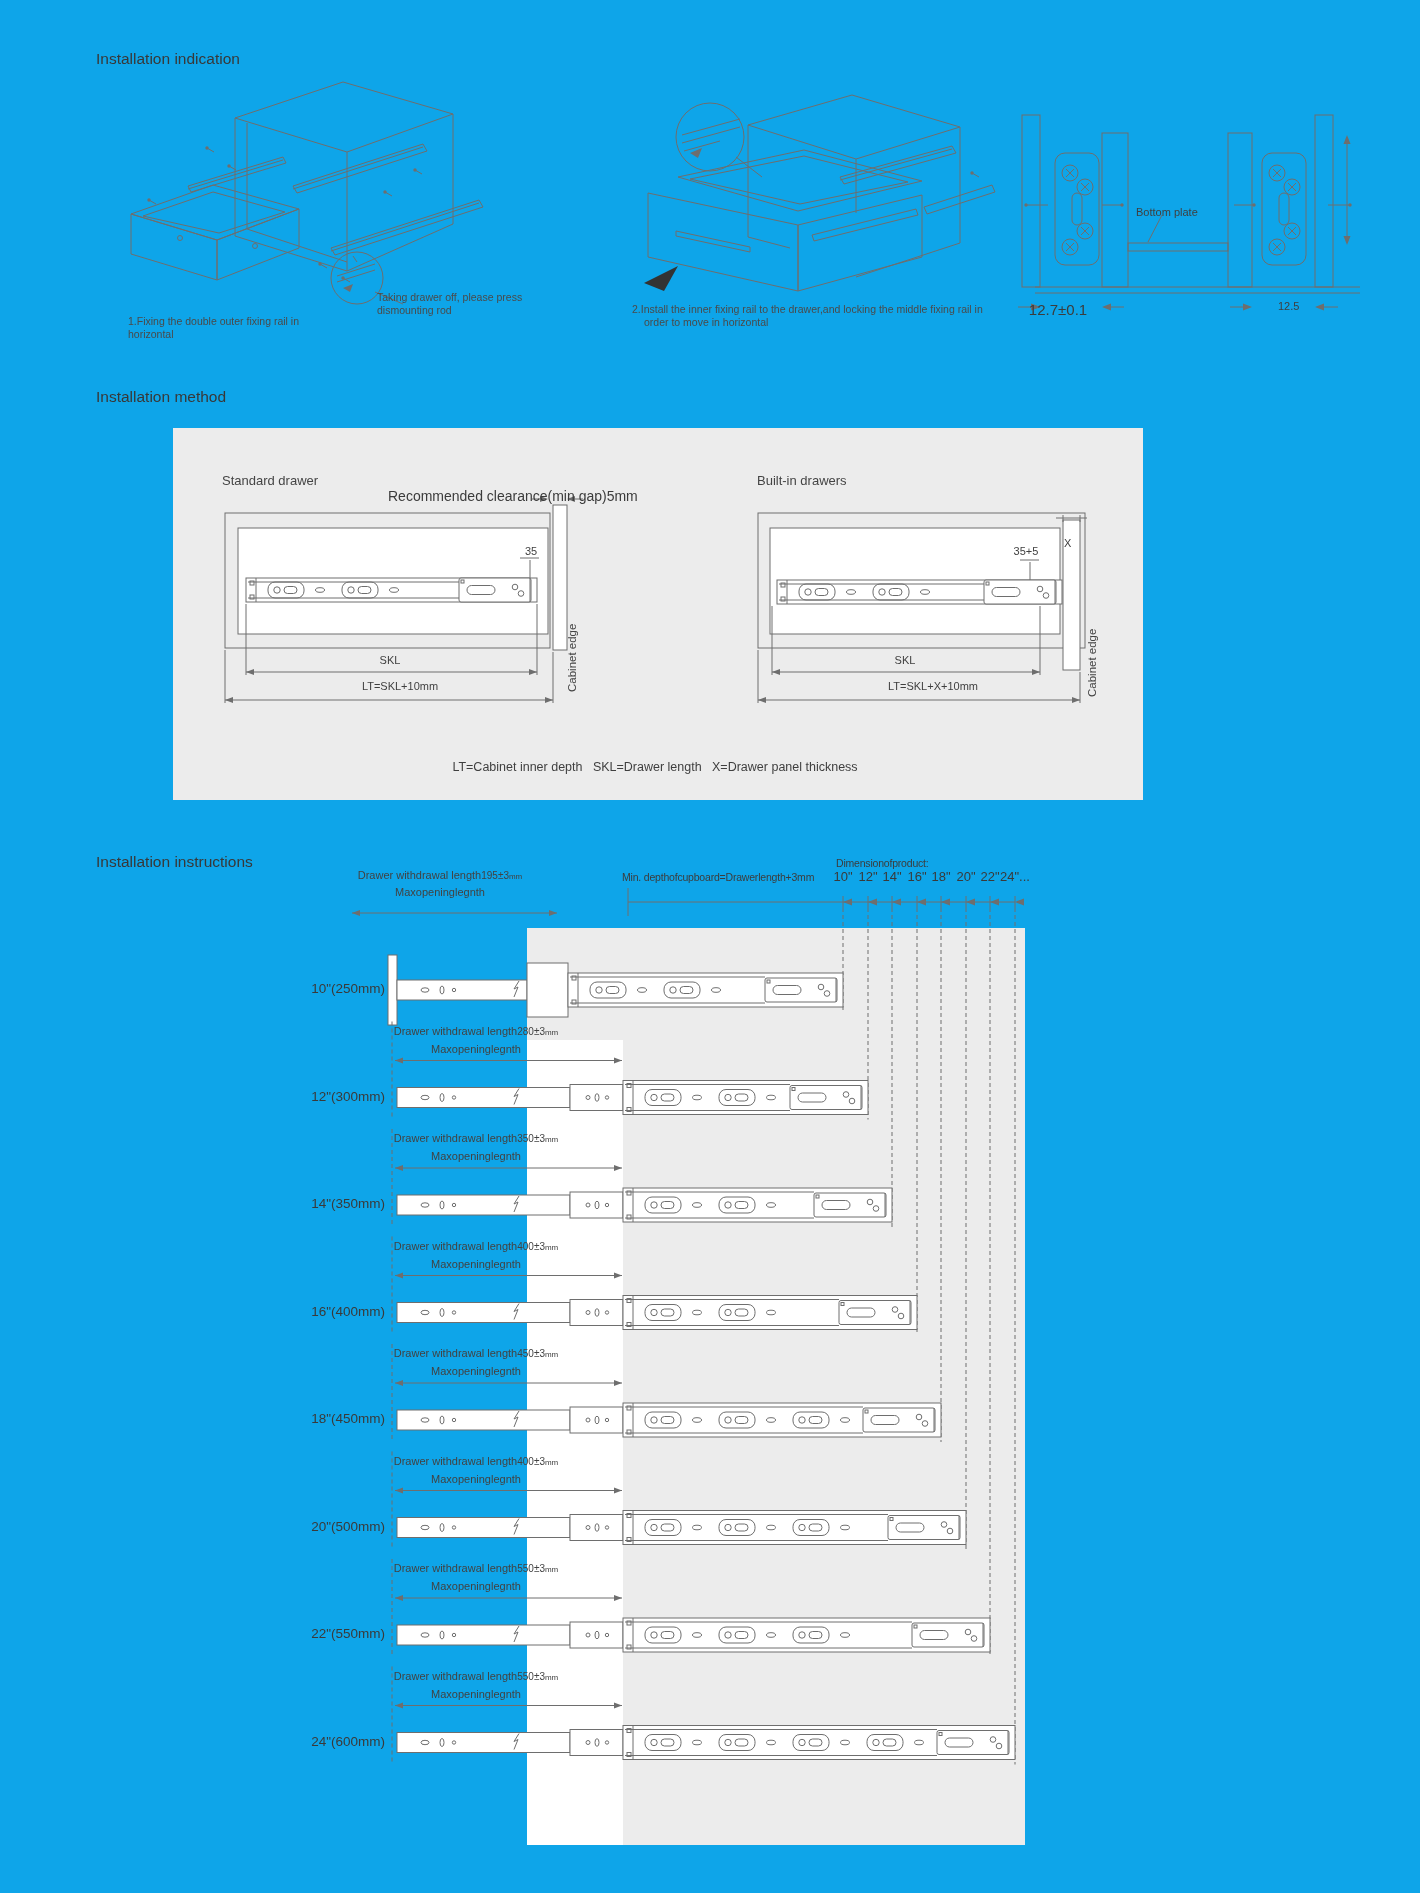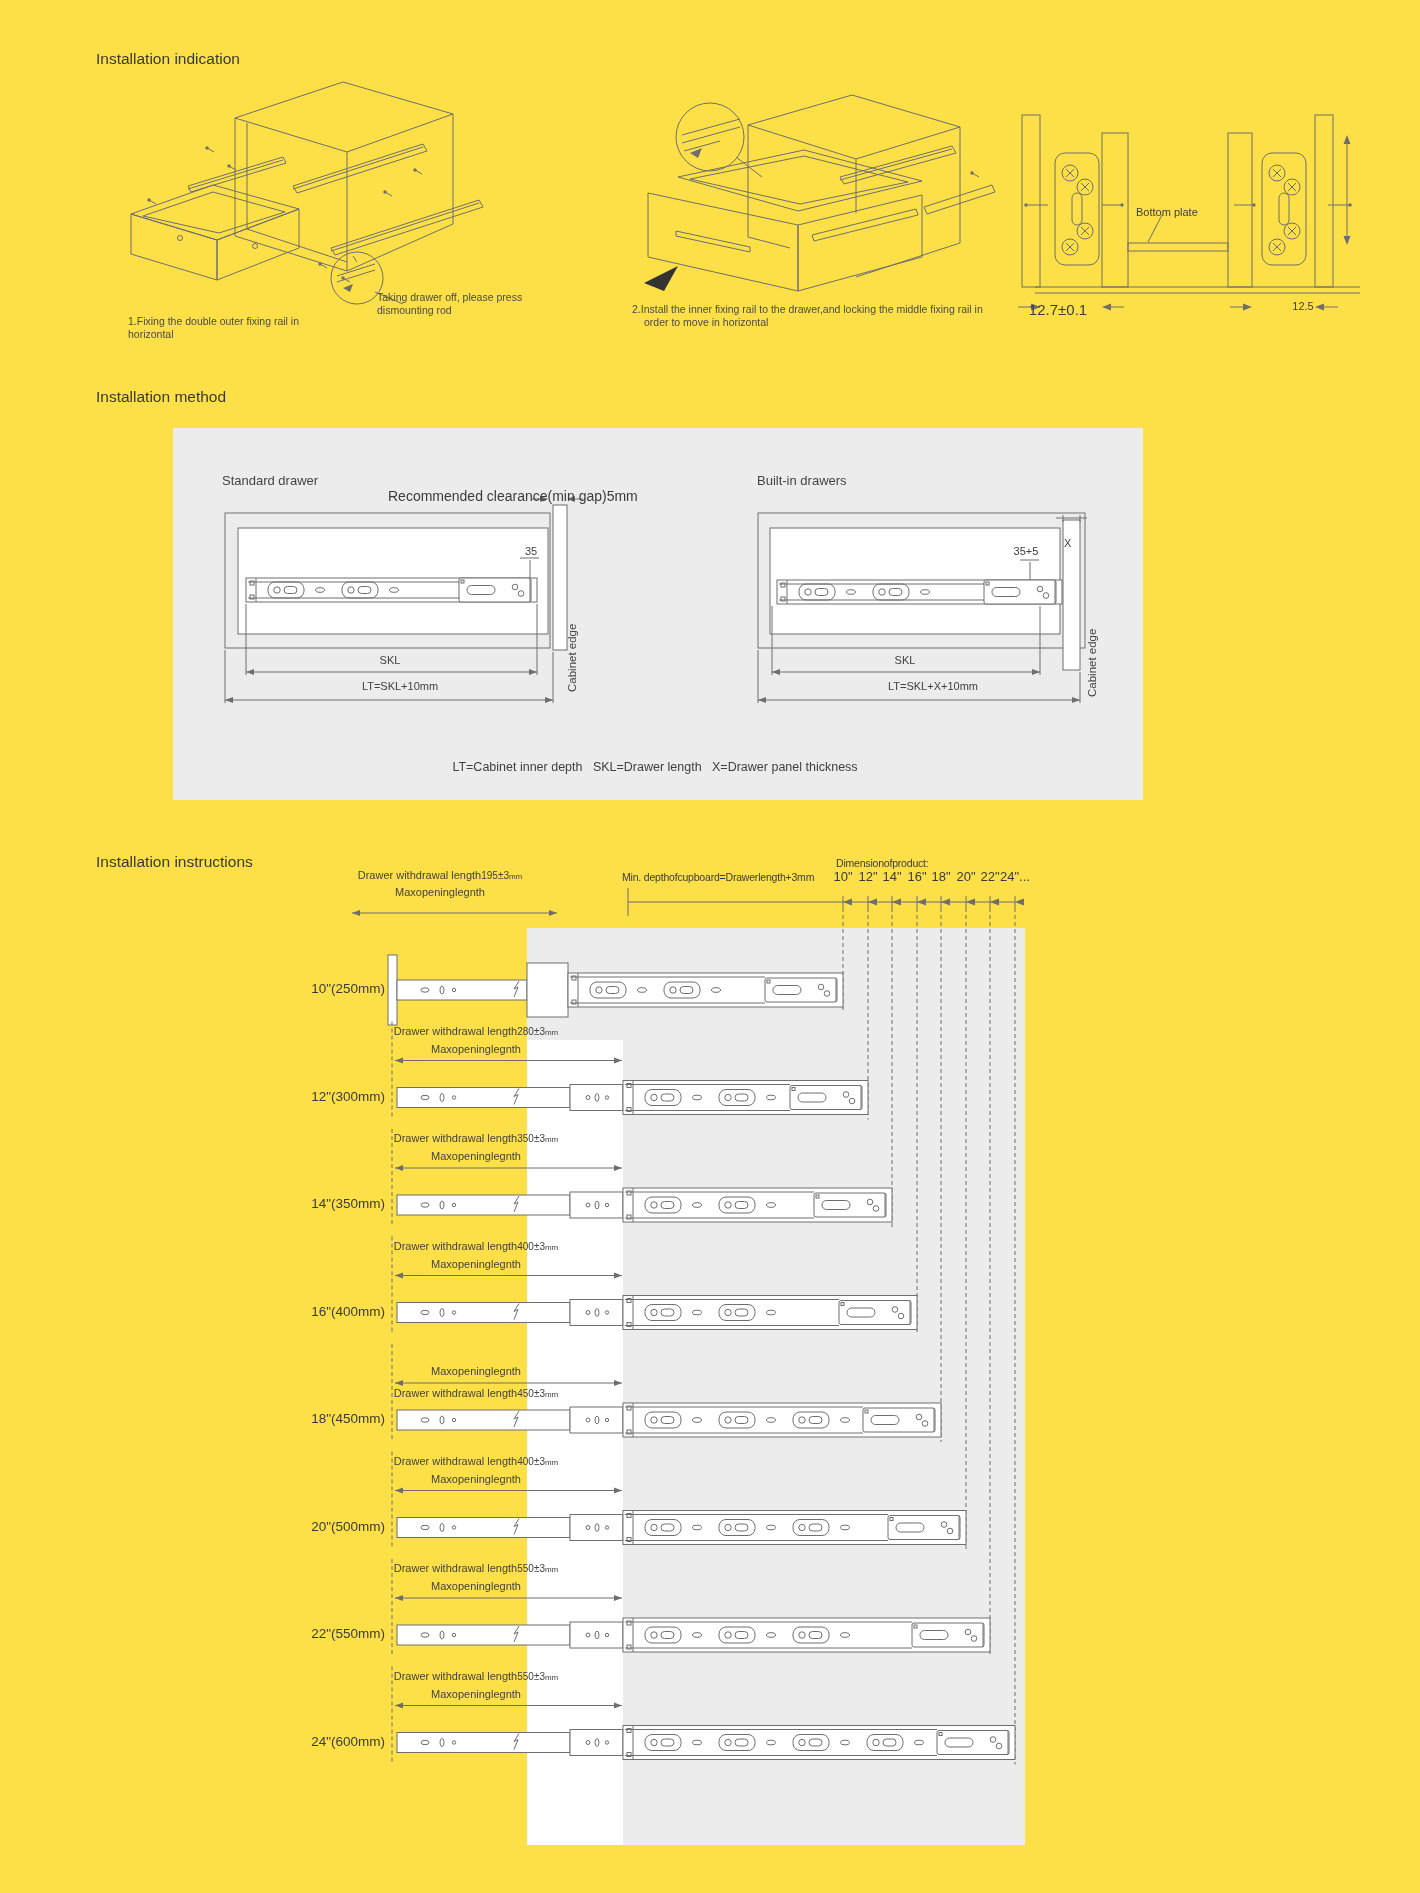--- a/index.html
+++ b/index.html
@@ -1,16 +1,16 @@
 <!DOCTYPE html>
 <html><head>
 <meta charset="utf-8">
 <style>
   html,body{margin:0;padding:0;background:#fff;}
-  .page{position:relative;width:1420px;height:1893px;background:#fde047;overflow:hidden;
+  .page{position:relative;width:1420px;height:1893px;background:#0ea5e9;overflow:hidden;
         font-family:"Liberation Sans","DejaVu Sans",sans-serif;color:#3c3c3c;}
   .t{position:absolute;white-space:nowrap;}
   .sec-title{font-size:15.5px;color:#383838;}
   .cap{font-size:10.5px;line-height:1.22;color:#4a4a4a;white-space:normal;}
   .lab12{font-size:13px;color:#444;}
   .dim{font-size:11px;color:#3f3f3f;}
   .graybox{position:absolute;background:#ececec;}
   .whitepatch{position:absolute;background:#ffffff;}
   .vtext{position:absolute;writing-mode:vertical-rl;transform:rotate(180deg);font-size:11.5px;color:#444;}
   svg{position:absolute;overflow:visible;}
@@ -156,21 +156,21 @@
       <path d="M337,40 l-3.5,9 l7,0 z" fill="#6e6e6e"></path>
       <path d="M337,150 l-3.5,-9 l7,0 z" fill="#6e6e6e"></path>
     </svg>
 
   <div class="t cap" style="left:377px;top:291px;width:178px;">Taking drawer off, please press dismounting rod</div>
   <div class="t cap" style="left:128px;top:315px;width:178px;">1.Fixing the double outer fixing rail in horizontal</div>
   <div class="t cap" style="left:632px;top:303px;width:345px;text-indent:-12px;padding-left:12px;">2.Install the inner fixing rail to the drawer,and locking the middle fixing rail in order to move in horizontal</div>
 
   <div class="t dim" style="left:1136px;top:206px;">Bottom plate</div>
   <div class="t" style="left:1028px;top:301px;width:60px;text-align:center;font-size:15px;">12.7±0.1</div>
-  <div class="t dim" style="left:1278px;top:300px;width:50px;text-align:center;">12.5</div>
+  <div class="t dim" style="left:1278px;top:300px;width:50px;">12.5</div>
 
   <div class="t sec-title" style="left:96px;top:388px;">Installation method</div>
   <div class="graybox" style="left:173px;top:428px;width:970px;height:372px;"></div>
   <svg id="svg-method" style="left:170px;top:425px;" width="980" height="380" viewBox="0 0 980 380">
       <rect x="55" y="88" width="325" height="135" rx="0" fill="none" stroke="#6e6e6e"></rect>
       <rect x="68" y="103" width="310" height="106" rx="0" fill="#fff" stroke="#6e6e6e"></rect>
       <rect x="383" y="80" width="14" height="145" rx="0" fill="#fff" stroke="#6e6e6e"></rect>
       <rect x="76" y="153" width="291" height="24" rx="0" fill="#fff" stroke="#6e6e6e"></rect>
       <line x1="78" y1="157" x2="289" y2="157" stroke="#6e6e6e" stroke-width="1"></line>
       <line x1="78" y1="173" x2="289" y2="173" stroke="#6e6e6e" stroke-width="1"></line>
@@ -597,21 +597,21 @@
       <div class="t rowlabel" style="left:255px;top:1088.5px;width:130px;">12"(300mm)</div>
       <div class="hdrline" style="left:340px;top:1024.5px;width:272px;"><span>Drawer withdrawal length</span><span class="wval">280±3</span><span class="wunit">mm</span></div>
       <div class="hdrline" style="left:340px;top:1042.5px;width:272px;">Maxopeninglegnth</div>
       <div class="t rowlabel" style="left:255px;top:1196px;width:130px;">14"(350mm)</div>
       <div class="hdrline" style="left:340px;top:1132px;width:272px;"><span>Drawer withdrawal length</span><span class="wval">350±3</span><span class="wunit">mm</span></div>
       <div class="hdrline" style="left:340px;top:1150px;width:272px;">Maxopeninglegnth</div>
       <div class="t rowlabel" style="left:255px;top:1303.5px;width:130px;">16"(400mm)</div>
       <div class="hdrline" style="left:340px;top:1239.5px;width:272px;"><span>Drawer withdrawal length</span><span class="wval">400±3</span><span class="wunit">mm</span></div>
       <div class="hdrline" style="left:340px;top:1257.5px;width:272px;">Maxopeninglegnth</div>
       <div class="t rowlabel" style="left:255px;top:1411px;width:130px;">18"(450mm)</div>
-      <div class="hdrline" style="left:340px;top:1347px;width:272px;margin-top:40px;"><span>Drawer withdrawal length</span><span class="wval">450±3</span><span class="wunit">mm</span></div>
+      <div class="hdrline" style="left:340px;top:1347px;width:272px;"><span>Drawer withdrawal length</span><span class="wval">450±3</span><span class="wunit">mm</span></div>
       <div class="hdrline" style="left:340px;top:1365px;width:272px;">Maxopeninglegnth</div>
       <div class="t rowlabel" style="left:255px;top:1518.5px;width:130px;">20"(500mm)</div>
       <div class="hdrline" style="left:340px;top:1454.5px;width:272px;"><span>Drawer withdrawal length</span><span class="wval">400±3</span><span class="wunit">mm</span></div>
       <div class="hdrline" style="left:340px;top:1472.5px;width:272px;">Maxopeninglegnth</div>
       <div class="t rowlabel" style="left:255px;top:1626px;width:130px;">22"(550mm)</div>
       <div class="hdrline" style="left:340px;top:1562px;width:272px;"><span>Drawer withdrawal length</span><span class="wval">550±3</span><span class="wunit">mm</span></div>
       <div class="hdrline" style="left:340px;top:1580px;width:272px;">Maxopeninglegnth</div>
       <div class="t rowlabel" style="left:255px;top:1733.5px;width:130px;">24"(600mm)</div>
       <div class="hdrline" style="left:340px;top:1669.5px;width:272px;"><span>Drawer withdrawal length</span><span class="wval">550±3</span><span class="wunit">mm</span></div>
       <div class="hdrline" style="left:340px;top:1687.5px;width:272px;">Maxopeninglegnth</div>

